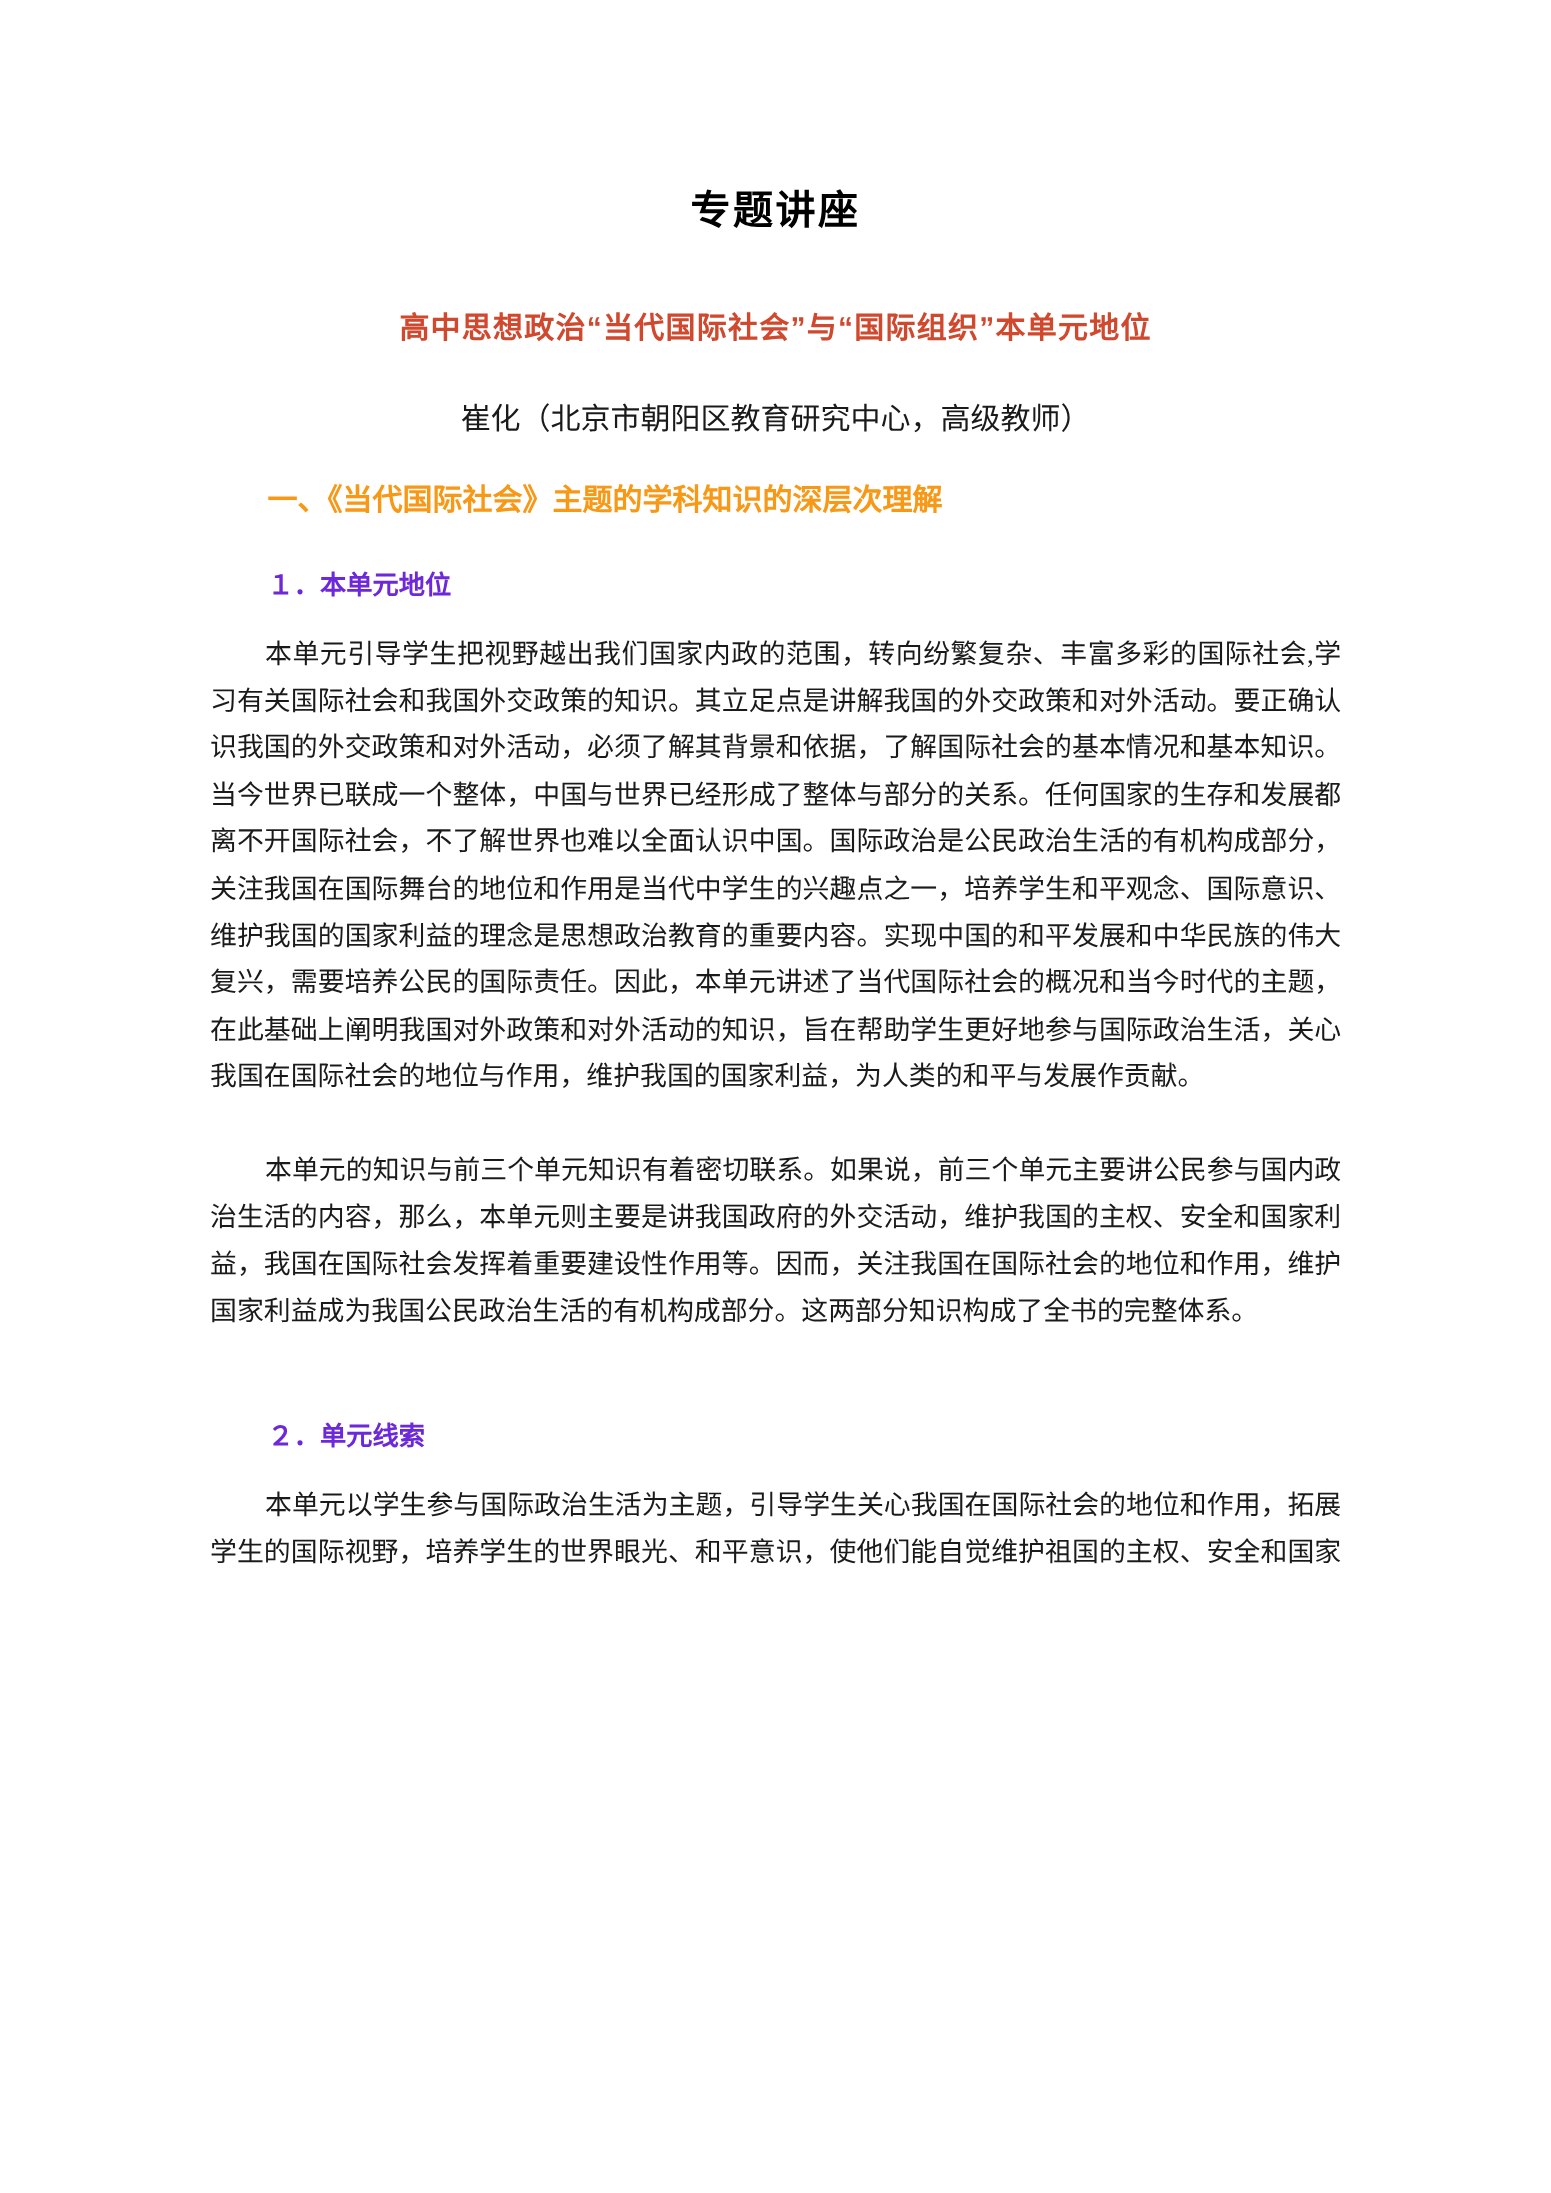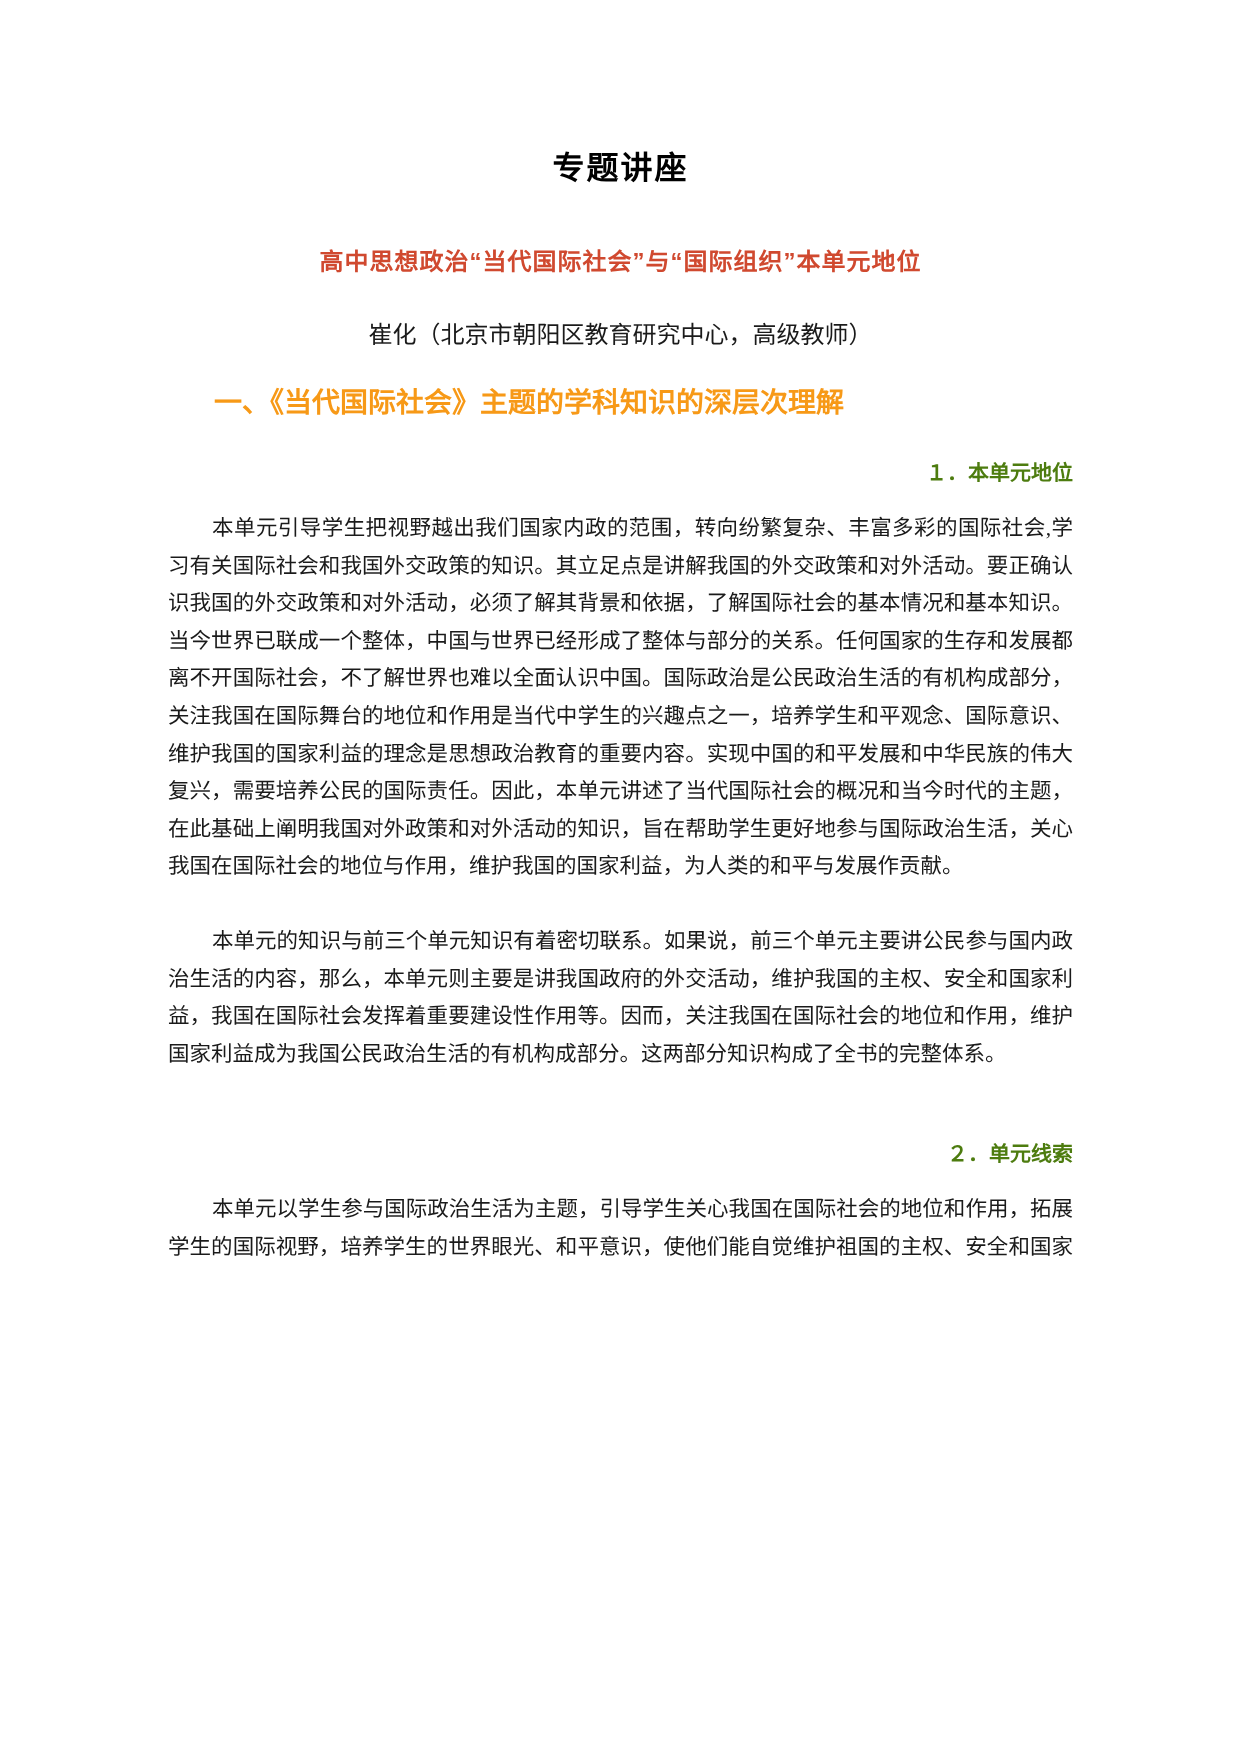--- a/index.html
+++ b/index.html
@@ -42,39 +42,38 @@
     font-size: 24px;
     font-weight: normal;
     color: #1a1a1a;
   }
   .author-line.second {
     margin-bottom: 52px;
   }
   .h-orange {
     margin: 0 0 36px 0;
     padding-left: 46px;
-    font-size: 28px;
+    font-size: 24px;
     font-weight: bold;
     font-family: "Liberation Sans", "DejaVu Sans", sans-serif;
   }
   .h-darkred {
     margin: 0 0 44px 0;
     padding-left: 46px;
     font-size: 22px;
     font-weight: bold;
     font-family: "Liberation Sans", "DejaVu Sans", sans-serif;
   }
   .h-num {
     margin: 0 0 24px 0;
     padding-left: 46px;
     font-size: 21px;
     font-weight: bold;
-    color: #4d7c0f;
+    color: #6d28d9;
     font-family: "Liberation Sans", "DejaVu Sans", sans-serif;
-    text-align: right;
   }
   .h-num.second {
     margin-top: 64px;
   }
   .body-para {
     margin: 0 0 37px 0;
     font-size: 21.5px;
     line-height: 37.6px;
     text-align: justify;
     text-indent: 44px;

